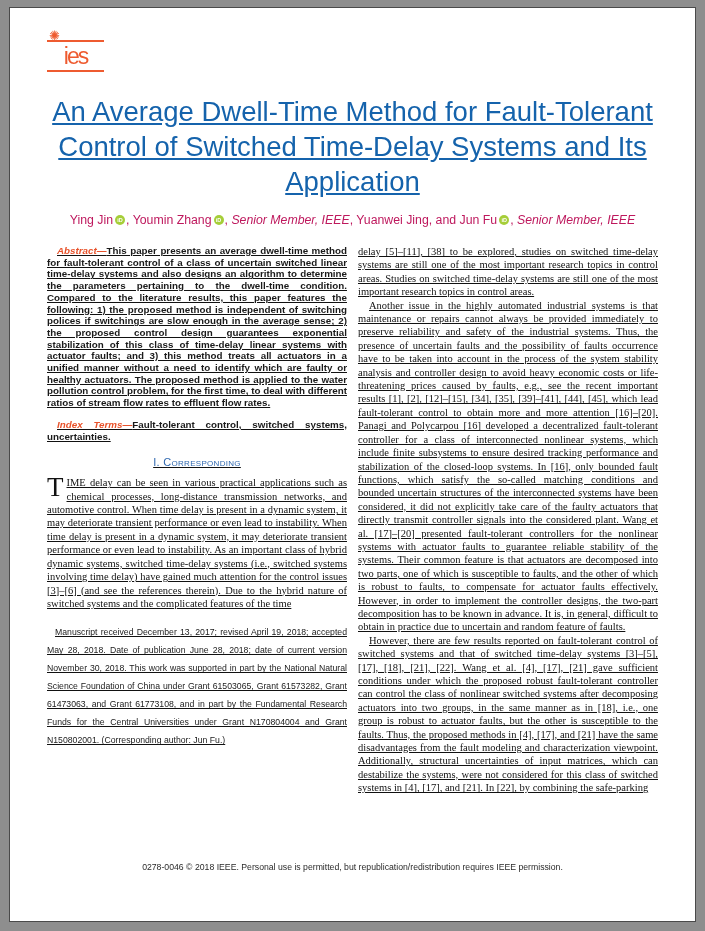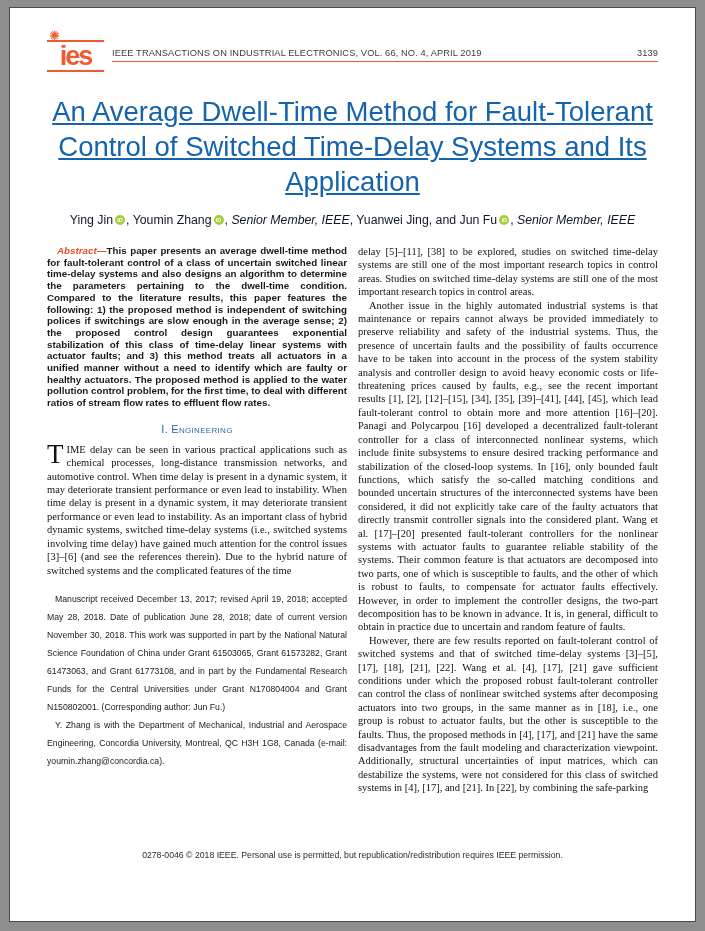--- a/index.html
+++ b/index.html
@@ -29,22 +29,22 @@
     position: relative;
     width: 57px;
     flex: 0 0 57px;
     margin-top: 2px;
     padding: 1px 3px 0 3px;
     border-top: 2px solid #ee5b30;
     border-bottom: 2px solid #ee5b30;
     text-align: center;
   }
   .logo .logo-text {
-    font-weight: bold;
-    font-size: 27px;
+    font-weight: normal;
+    font-size: 23px;
     line-height: 27px;
     letter-spacing: -2px;
     color: #ee5b30;
   }
   .logo .sun {
     position: absolute;
     top: -12px; left: 2px;
     font-size: 13px;
     color: #ee5b30;
     line-height: 12px;
@@ -69,21 +69,21 @@
     color: #1563ac;
     font-size: 27.5px;
     line-height: 35px;
     font-weight: normal;
     text-decoration: underline;
   }
   .authors {
     margin: 14px 20px 0 20px;
     text-align: center;
     font-size: 12.3px;
-    color: #0f172a;
+    color: #be185d;
   }
   .authors em { font-style: italic; }
   .orcid {
     display: inline-block;
     width: 10px; height: 10px;
     margin: 0 1px 0 2px;
     border-radius: 50%;
     background: #a6ce39;
     color: #ffffff;
     font-size: 5.5px;
@@ -95,20 +95,21 @@
   .orcid::after { content: "iD"; }
 
   
   .columns {
     display: flex;
     gap: 11px;
     margin: 18px 37px 0 37px;
     height: 642px;
     overflow: hidden;
     color: #111111;
+    text-decoration: underline;
   }
   .col { flex: 1 1 50%; min-width: 0; }
 
   .abstract, .index-terms {
     font-family: "Liberation Sans", sans-serif;
     font-weight: bold;
     font-size: 9.8px;
     line-height: 11.7px;
     text-align: justify;
     text-indent: 10px;
@@ -152,64 +153,57 @@
     color: #1a1a1a;
   }
   .footnotes p { text-indent: 8px; }
   .footnotes p.first { text-indent: 8px; }
   .body-text p.indent { text-indent: 11px; }
 
   
   .footer {
     position: absolute;
     left: 0; right: 0;
-    bottom: 60px;
+    bottom: 48px;
     text-align: center;
     font-size: 8.7px;
     line-height: 10.8px;
     color: #2a2a2a;
     font-family: "Liberation Sans", sans-serif;
   }
 </style>
 </head>
 <body>
 
 <div class="page">
 
   <div class="header">
     <div class="logo">
       <span class="sun">✺</span>
       <span class="logo-text">ies</span>
     </div>
-    <div class="header-main">
-      <div class="header-row">
-        <span>IEEE TRANSACTIONS ON INDUSTRIAL ELECTRONICS, VOL. 66, NO. 4, APRIL 2019</span>
-        <span>3139</span>
-      </div>
-      <div class="header-rule"></div>
-    </div>
   </div>
 
   <h1 class="title">An Average Dwell-Time Method for Fault-Tolerant Control of Switched Time-Delay Systems and Its Application</h1>
 
   <div class="authors"><span>Ying Jin</span><span class="orcid"></span><span>, </span><span>Youmin Zhang</span><span class="orcid"></span><span>, </span><em>Senior Member, IEEE</em><span>, </span><span>Yuanwei Jing</span><span>, and </span><span>Jun Fu</span><span class="orcid"></span><span>, </span><em>Senior Member, IEEE</em></div>
 
   <div class="columns">
 
     <div class="col">
       <p class="abstract"><span class="lead-in">Abstract—</span><span>This paper presents an average dwell-time method for fault-tolerant control of a class of uncertain switched linear time-delay systems and also designs an algorithm to determine the parameters pertaining to the dwell-time condition. Compared to the literature results, this paper features the following: 1) the proposed method is independent of switching polices if switchings are slow enough in the average sense; 2) the proposed control design guarantees exponential stabilization of this class of time-delay linear systems with actuator faults; and 3) this method treats all actuators in a unified manner without a need to identify which are faulty or healthy actuators. The proposed method is applied to the water pollution control problem, for the first time, to deal with different ratios of stream flow rates to effluent flow rates.</span></p>
 
-
-      <div class="section-heading">I. Engineering</div>
+      <p class="index-terms"><span class="lead-in">Index Terms—</span><span>Fault-tolerant control, switched systems, uncertainties.</span></p>
+
+      <div class="section-heading">I. Corresponding</div>
 
       <div class="body-text intro-p"><span class="dropcap">T</span><span>IME delay can be seen in various practical applications such as chemical processes, long-distance transmission networks, and automotive control. When time delay is present in a dynamic system, it may deteriorate transient performance or even lead to instability. When time delay is present in a dynamic system, it may deteriorate transient performance or even lead to instability. As an important class of hybrid dynamic systems, switched time-delay systems (i.e., switched systems involving time delay) have gained much attention for the control issues [3]–[6] (and see the references therein). Due to the hybrid nature of switched systems and the complicated features of the time</span></div>
 
       <div class="footnotes">
         <p class="first">Manuscript received December 13, 2017; revised April 19, 2018; accepted May 28, 2018. Date of publication June 28, 2018; date of current version November 30, 2018. This work was supported in part by the National Natural Science Foundation of China under Grant 61503065, Grant 61573282, Grant 61473063, and Grant 61773108, and in part by the Fundamental Research Funds for the Central Universities under Grant N170804004 and Grant N150802001. (Corresponding author: Jun Fu.)</p>
-        <p>Y. Zhang is with the Department of Mechanical, Industrial and Aerospace Engineering, Concordia University, Montreal, QC H3H 1G8, Canada (e-mail: youmin.zhang@concordia.ca).</p>
       </div>
     </div>
 
     <div class="col body-text">
       <p>delay [5]–[11], [38] to be explored, studies on switched time-delay systems are still one of the most important research topics in control areas. Studies on switched time-delay systems are still one of the most important research topics in control areas.</p>
       <p class="indent">Another issue in the highly automated industrial systems is that maintenance or repairs cannot always be provided immediately to preserve reliability and safety of the industrial systems. Thus, the presence of uncertain faults and the possibility of faults occurrence have to be taken into account in the process of the system stability analysis and controller design to avoid heavy economic costs or life-threatening prices caused by faults, e.g., see the recent important results [1], [2], [12]–[15], [34], [35], [39]–[41], [44], [45], which lead fault-tolerant control to obtain more and more attention [16]–[20]. Panagi and Polycarpou [16] developed a decentralized fault-tolerant controller for a class of interconnected nonlinear systems, which include finite subsystems to ensure desired tracking performance and stabilization of the closed-loop systems. In [16], only bounded fault functions, which satisfy the so-called matching conditions and bounded uncertain structures of the interconnected systems have been considered, it did not explicitly take care of the faulty actuators that directly transmit controller signals into the considered plant. Wang et al. [17]–[20] presented fault-tolerant controllers for the nonlinear systems with actuator faults to guarantee reliable stability of the systems. Their common feature is that actuators are decomposed into two parts, one of which is susceptible to faults, and the other of which is robust to faults, to compensate for actuator faults effectively. However, in order to implement the controller designs, the two-part decomposition has to be known in advance. It is, in general, difficult to obtain in practice due to uncertain and random feature of faults.</p>
       <p class="indent">However, there are few results reported on fault-tolerant control of switched systems and that of switched time-delay systems [3]–[5], [17], [18], [21], [22]. Wang et al. [4], [17], [21] gave sufficient conditions under which the proposed robust fault-tolerant controller can control the class of nonlinear switched systems after decomposing actuators into two groups, in the same manner as in [18], i.e., one group is robust to actuator faults, but the other is susceptible to the faults. Thus, the proposed methods in [4], [17], and [21] have the same disadvantages from the fault modeling and characterization viewpoint. Additionally, structural uncertainties of input matrices, which can destabilize the systems, were not considered for this class of switched systems in [4], [17], and [21]. In [22], by combining the safe-parking</p>
     </div>
 
   </div>

